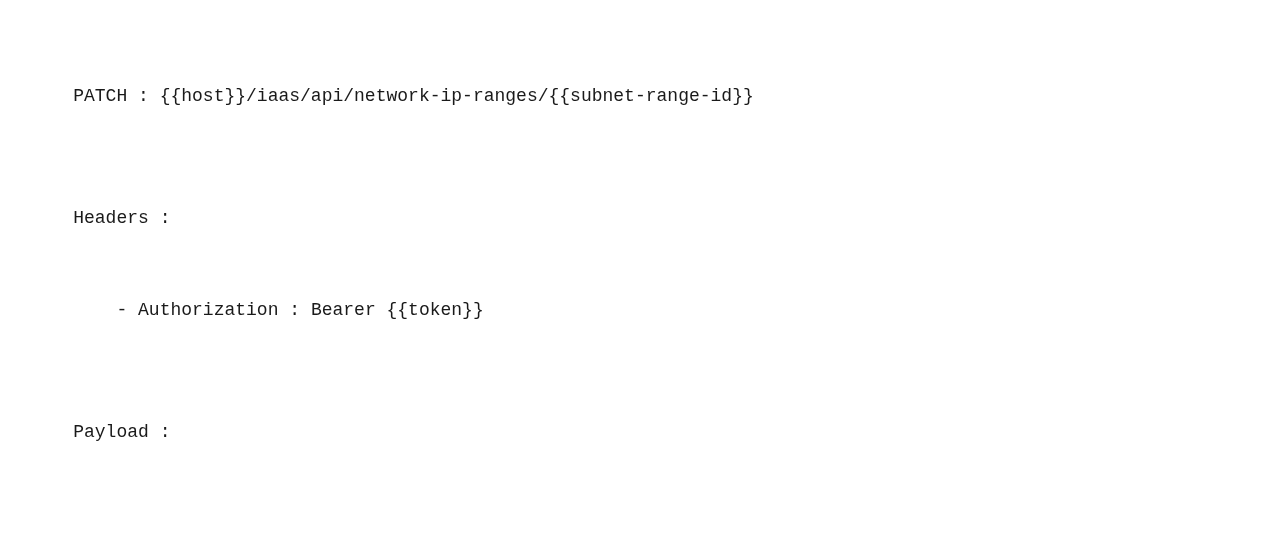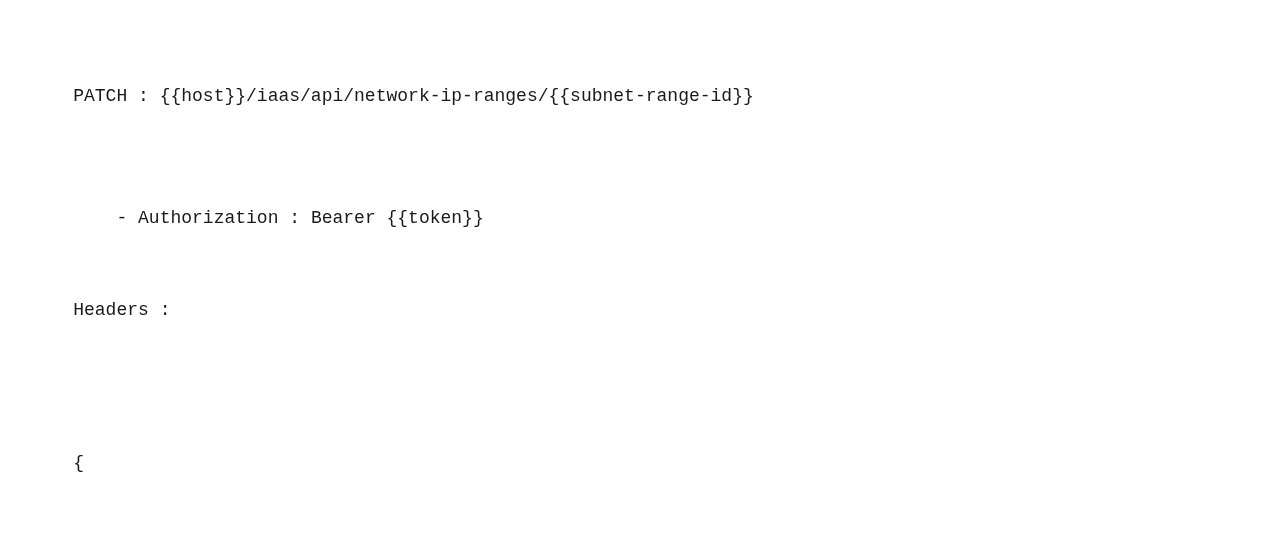--- a/index.html
+++ b/index.html
@@ -43,28 +43,31 @@
 
 <div class="code-block">
 
   <span class="line">
     <span class="text-black">PATCH</span><span class="text-black"> : </span><span class="text-black">{{host}}/iaas/api/network-ip-ranges/{{subnet-range-id}}</span>
   </span>
 
   <span class="spacer"></span>
 
   <span class="line">
-    <span class="text-black">    - </span><span class="text-black">Authorization</span><span class="text-black"> : </span><span class="text-black">Bearer {{token}}</span>
+    <span class="text-black">Headers :</span>
   </span>
   <span class="line">
-    <span class="text-black">Headers :</span>
+    <span class="text-black">    - </span><span class="text-black">Authorization</span><span class="text-black"> : </span><span class="text-black">Bearer {{token}}</span>
   </span>
 
   <span class="spacer"></span>
 
+  <span class="line">
+    <span class="text-black">Payload :</span>
+  </span>
 
   <span class="spacer"></span>
 
   <span class="line">
     <span class="text-black">{</span>
   </span>
 
 </div>
 
 </body></html>

